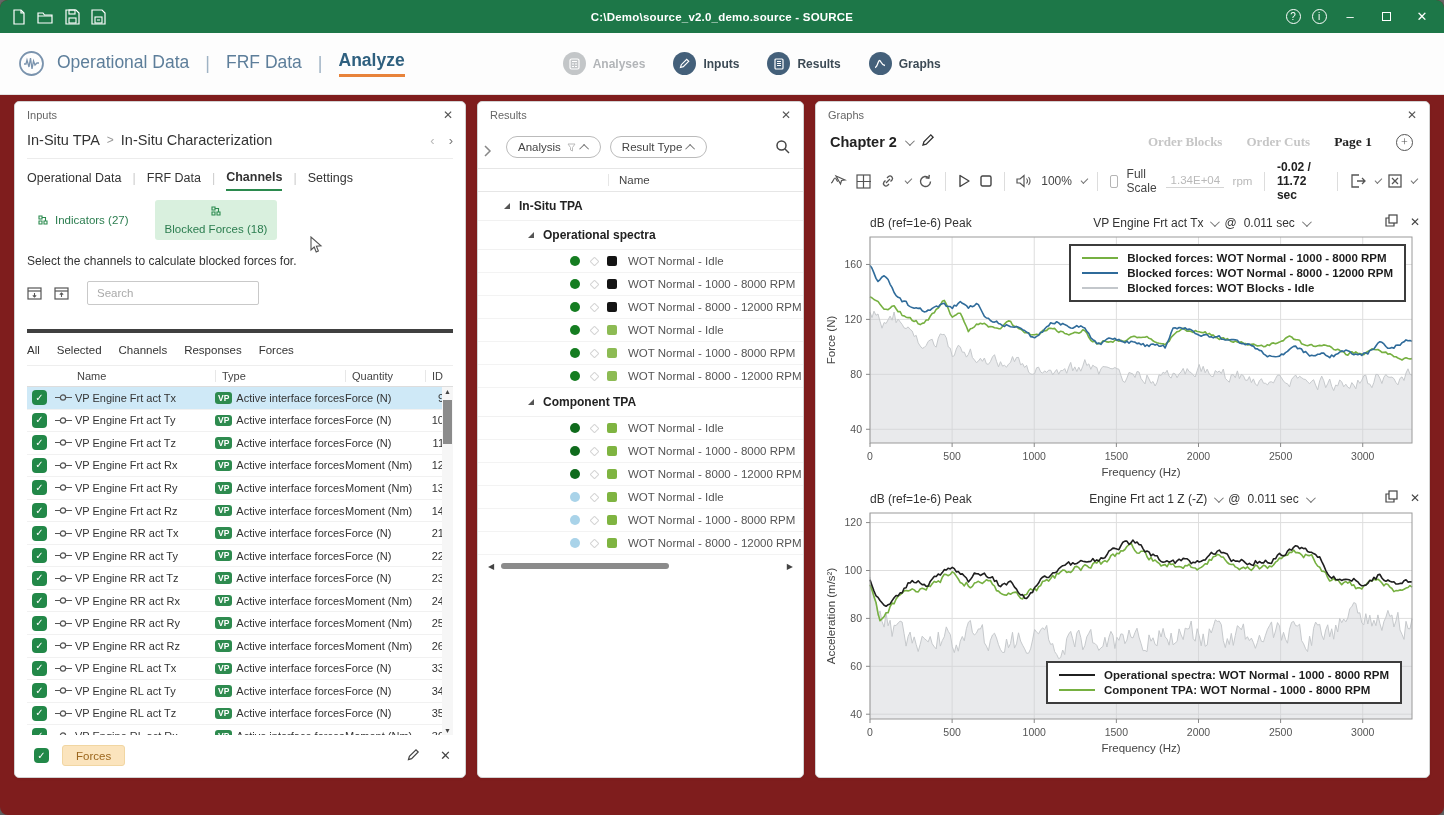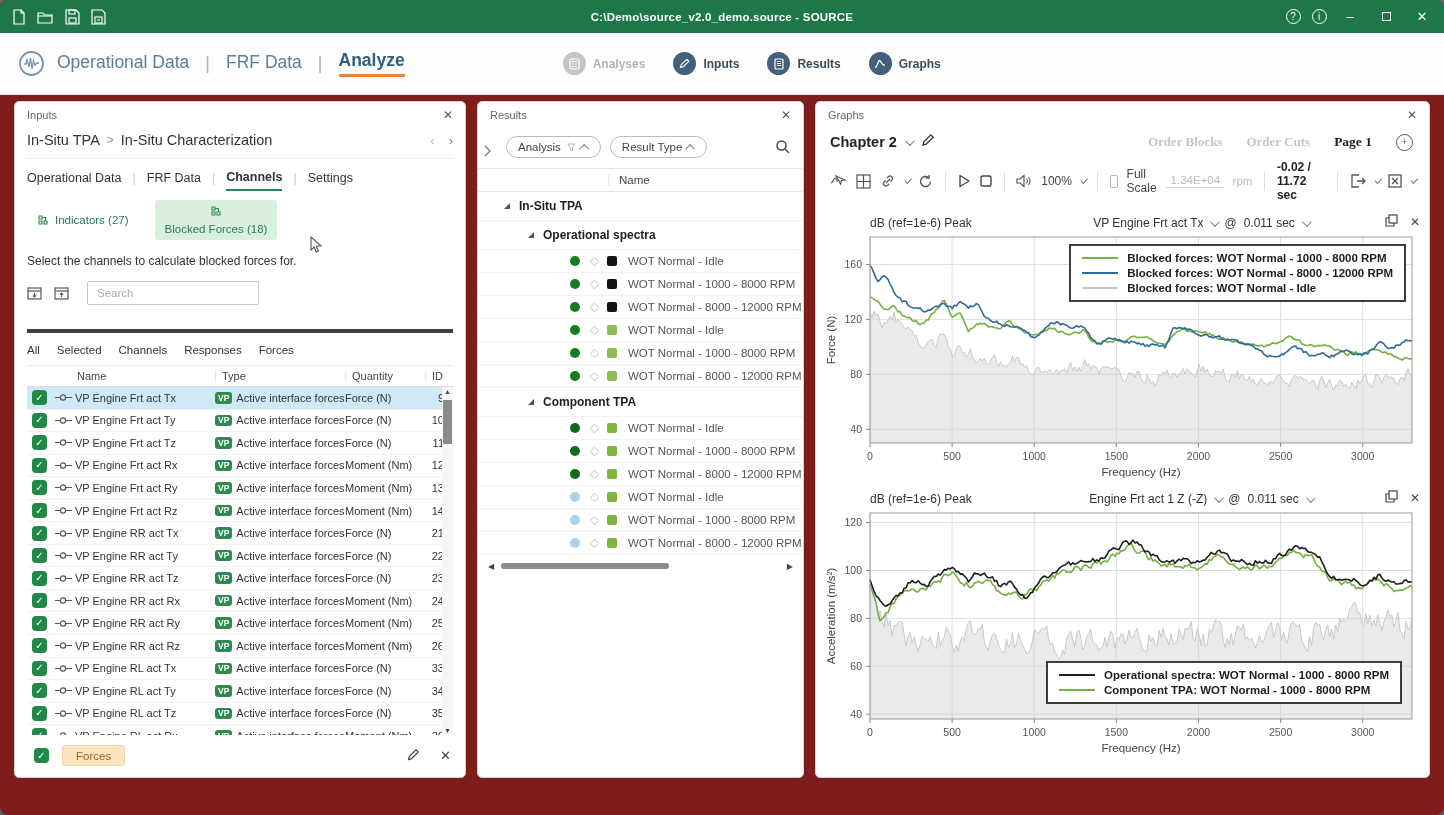--- a/index.html
+++ b/index.html
@@ -836,21 +836,21 @@
             <div class="leg-row">
               <span class="leg-line" style="border-top-color: rgb(118, 176, 65);"></span>
               <span>Blocked forces: WOT Normal - 1000 - 8000 RPM</span>
             </div>
             <div class="leg-row">
               <span class="leg-line" style="border-top-color: rgb(47, 107, 154);"></span>
               <span>Blocked forces: WOT Normal - 8000 - 12000 RPM</span>
             </div>
             <div class="leg-row">
               <span class="leg-line" style="border-top-color: rgb(195, 199, 203);"></span>
-              <span>Blocked forces: WOT Normal - Idle</span>
+              <span>Blocked forces: WOT Blocks - Idle</span>
             </div>
           </div>
       </div>
 
       <div class="chart-card" style="margin-top:6px;">
         <div class="chart-head">
           <span class="ch-left">dB (ref=1e-6) Peak</span>
           <span class="ch-center">
             <span>Engine Frt act 1 Z (-Z)</span>
             <span class="chev"></span>

